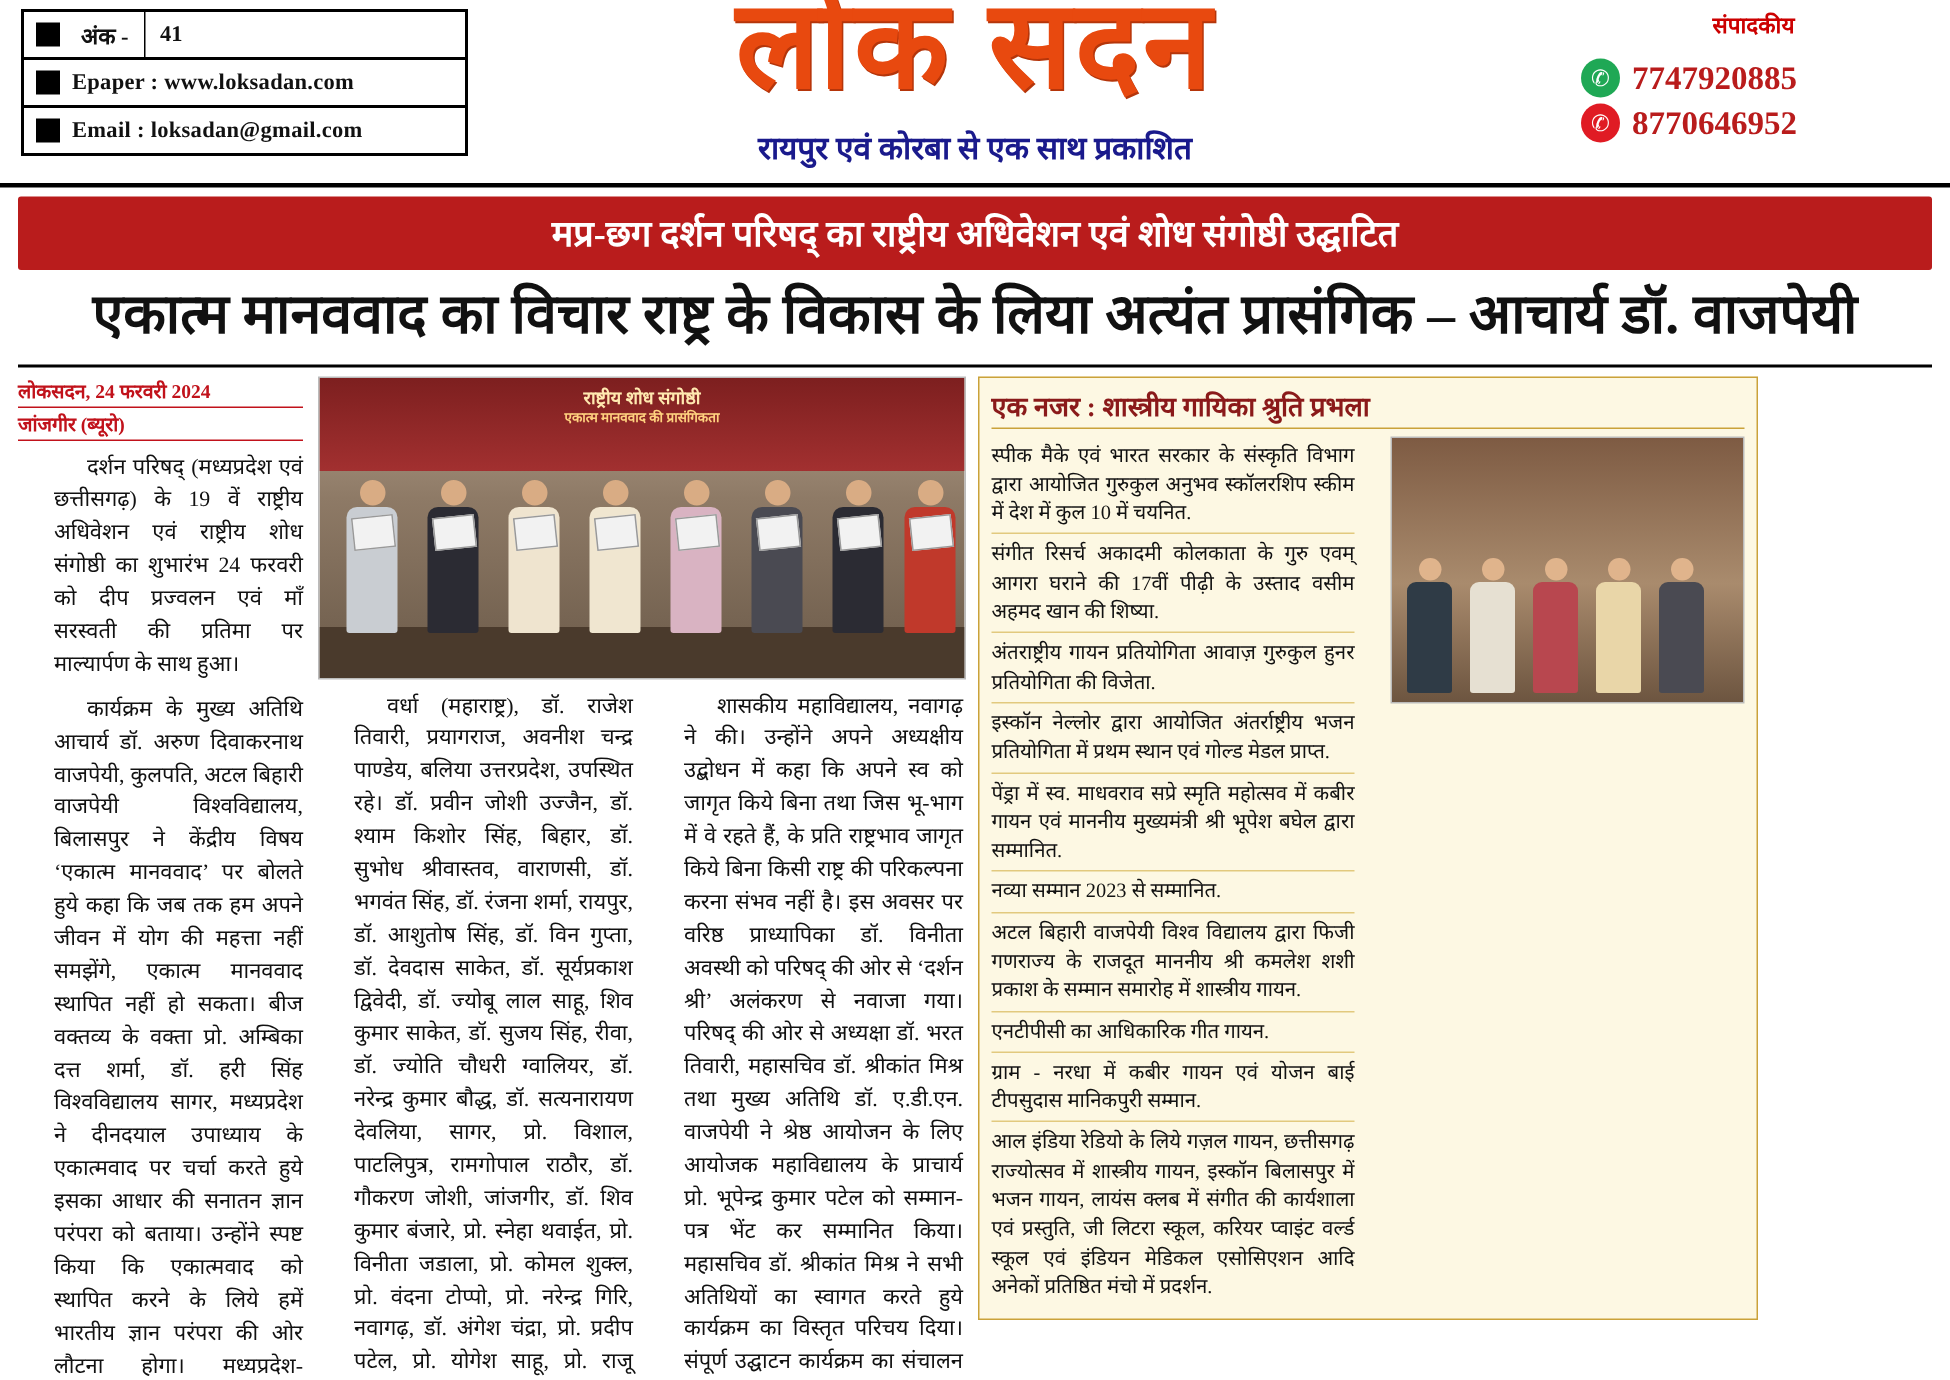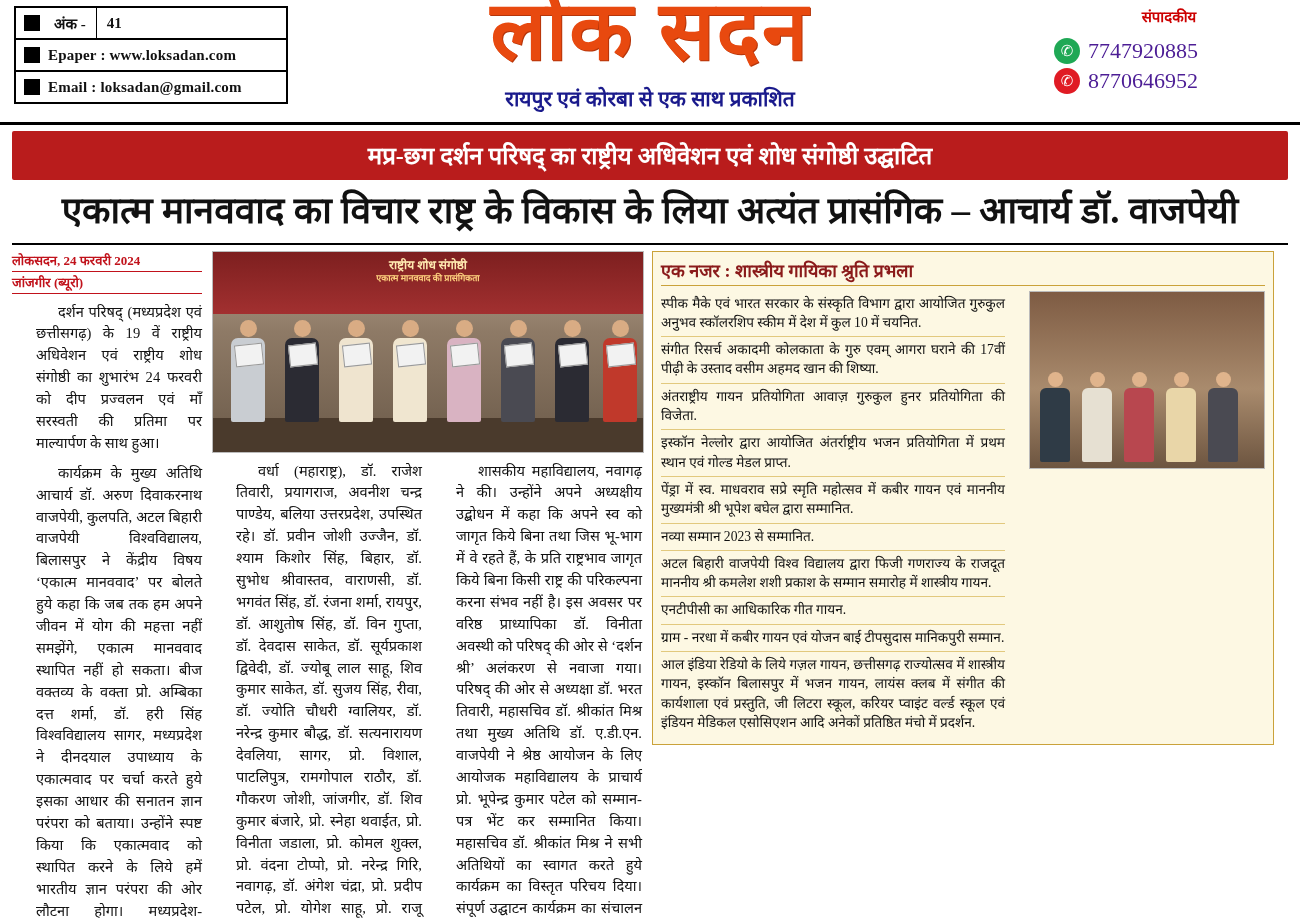--- a/index.html
+++ b/index.html
@@ -8,21 +8,21 @@
     background:#ffffff;
     font-family:"Liberation Serif", serif;
     color:#111;
     overflow:hidden;
     position:relative;
   }
   .page{position:relative;width:1300px;height:920px;overflow:hidden;}
 
   
   .masthead{position:relative;height:122px;border-bottom:3px solid #000;}
-  .mh-left{position:absolute;left:14px;top:6px;width:274px;}
+  .mh-left{position:absolute;left:14px;top:6px;width:298px;}
   .mh-row{display:flex;align-items:center;border:2px solid #000;border-bottom:none;height:30px;}
   .mh-row:last-child{border-bottom:2px solid #000;}
   .mh-sq{width:16px;height:16px;background:#000;margin:0 8px;flex:none;}
   .mh-label{font-size:15px;font-weight:bold;letter-spacing:.2px;white-space:nowrap;}
   .mh-issue-num{font-size:15px;font-weight:bold;margin-left:6px;}
   .mh-divider{width:1px;background:#000;height:100%;margin:0 10px;}
   .mh-issue-val{font-size:15px;font-weight:bold;}
 
   .mh-title{
     position:absolute;left:0;right:0;top:-10px;text-align:center;
@@ -34,21 +34,21 @@
   .mh-sub{
     position:absolute;left:0;right:0;top:84px;text-align:center;
     font-size:21px;font-weight:bold;color:#1a1a8c;
   }
   .mh-right{position:absolute;right:16px;top:6px;text-align:left;width:230px;}
   .mh-edit{font-size:15px;font-weight:bold;color:#c00;text-align:center;margin-bottom:12px;}
   .mh-phone{display:flex;align-items:center;gap:8px;margin-bottom:4px;}
   .ph-ic{width:26px;height:26px;border-radius:50%;display:flex;align-items:center;justify-content:center;color:#fff;font-size:15px;flex:none;}
   .ph-wa{background:#1fa855;}
   .ph-ca{background:#e01b24;}
-  .ph-num{font-size:22px;font-weight:normal;color:#4c1d95;}
+  .ph-num{font-size:22px;font-weight:bold;color:#b91c1c;}
 
   
   .red-banner{
     margin:6px 12px 0 12px;background:#b91c1c;color:#fff;
     text-align:center;font-size:24px;font-weight:bold;padding:7px 0 9px 0;
     border-radius:2px;
   }
   
   .headline{
     margin:10px 12px 6px 12px;text-align:center;
@@ -84,21 +84,21 @@
 
   .photo2{width:234px;height:176px;border:1px solid #bbb;overflow:hidden;position:relative;background:linear-gradient(180deg,#cfd8de,#9aa7b0);}
   .photo2 .bg{position:absolute;inset:0;background:linear-gradient(180deg,#7e5b43 0%,#a98b6d 55%,#6d5540 100%);}
   .photo2 .p{position:absolute;bottom:6px;}
   .photo2 .h{width:15px;height:15px;border-radius:50%;background:#e0b48c;margin:0 auto 1px;}
   .photo2 .b{width:30px;height:74px;border-radius:6px 6px 2px 2px;}
 
   
   .ek-nazar{
     border:1px solid #caa23a;background:#fdf8e3;padding:6px 8px 8px 8px;
-    width:622px;box-sizing:border-box;
+    width:520px;box-sizing:border-box;
   }
   .ek-head{font-size:18px;font-weight:bold;color:#8a1a1a;border-bottom:1px solid #caa23a;padding-bottom:3px;margin-bottom:5px;}
   .ek-flex{display:flex;gap:24px;}
   .ek-items{flex:1;}
   .ek-item{
     font-size:13.6px;line-height:1.42;padding:3px 0 4px 0;
     border-bottom:1px solid #e2c97e;text-align:justify;
   }
   .ek-item:last-child{border-bottom:none;}
   .mid-split{display:flex;gap:10px;}

